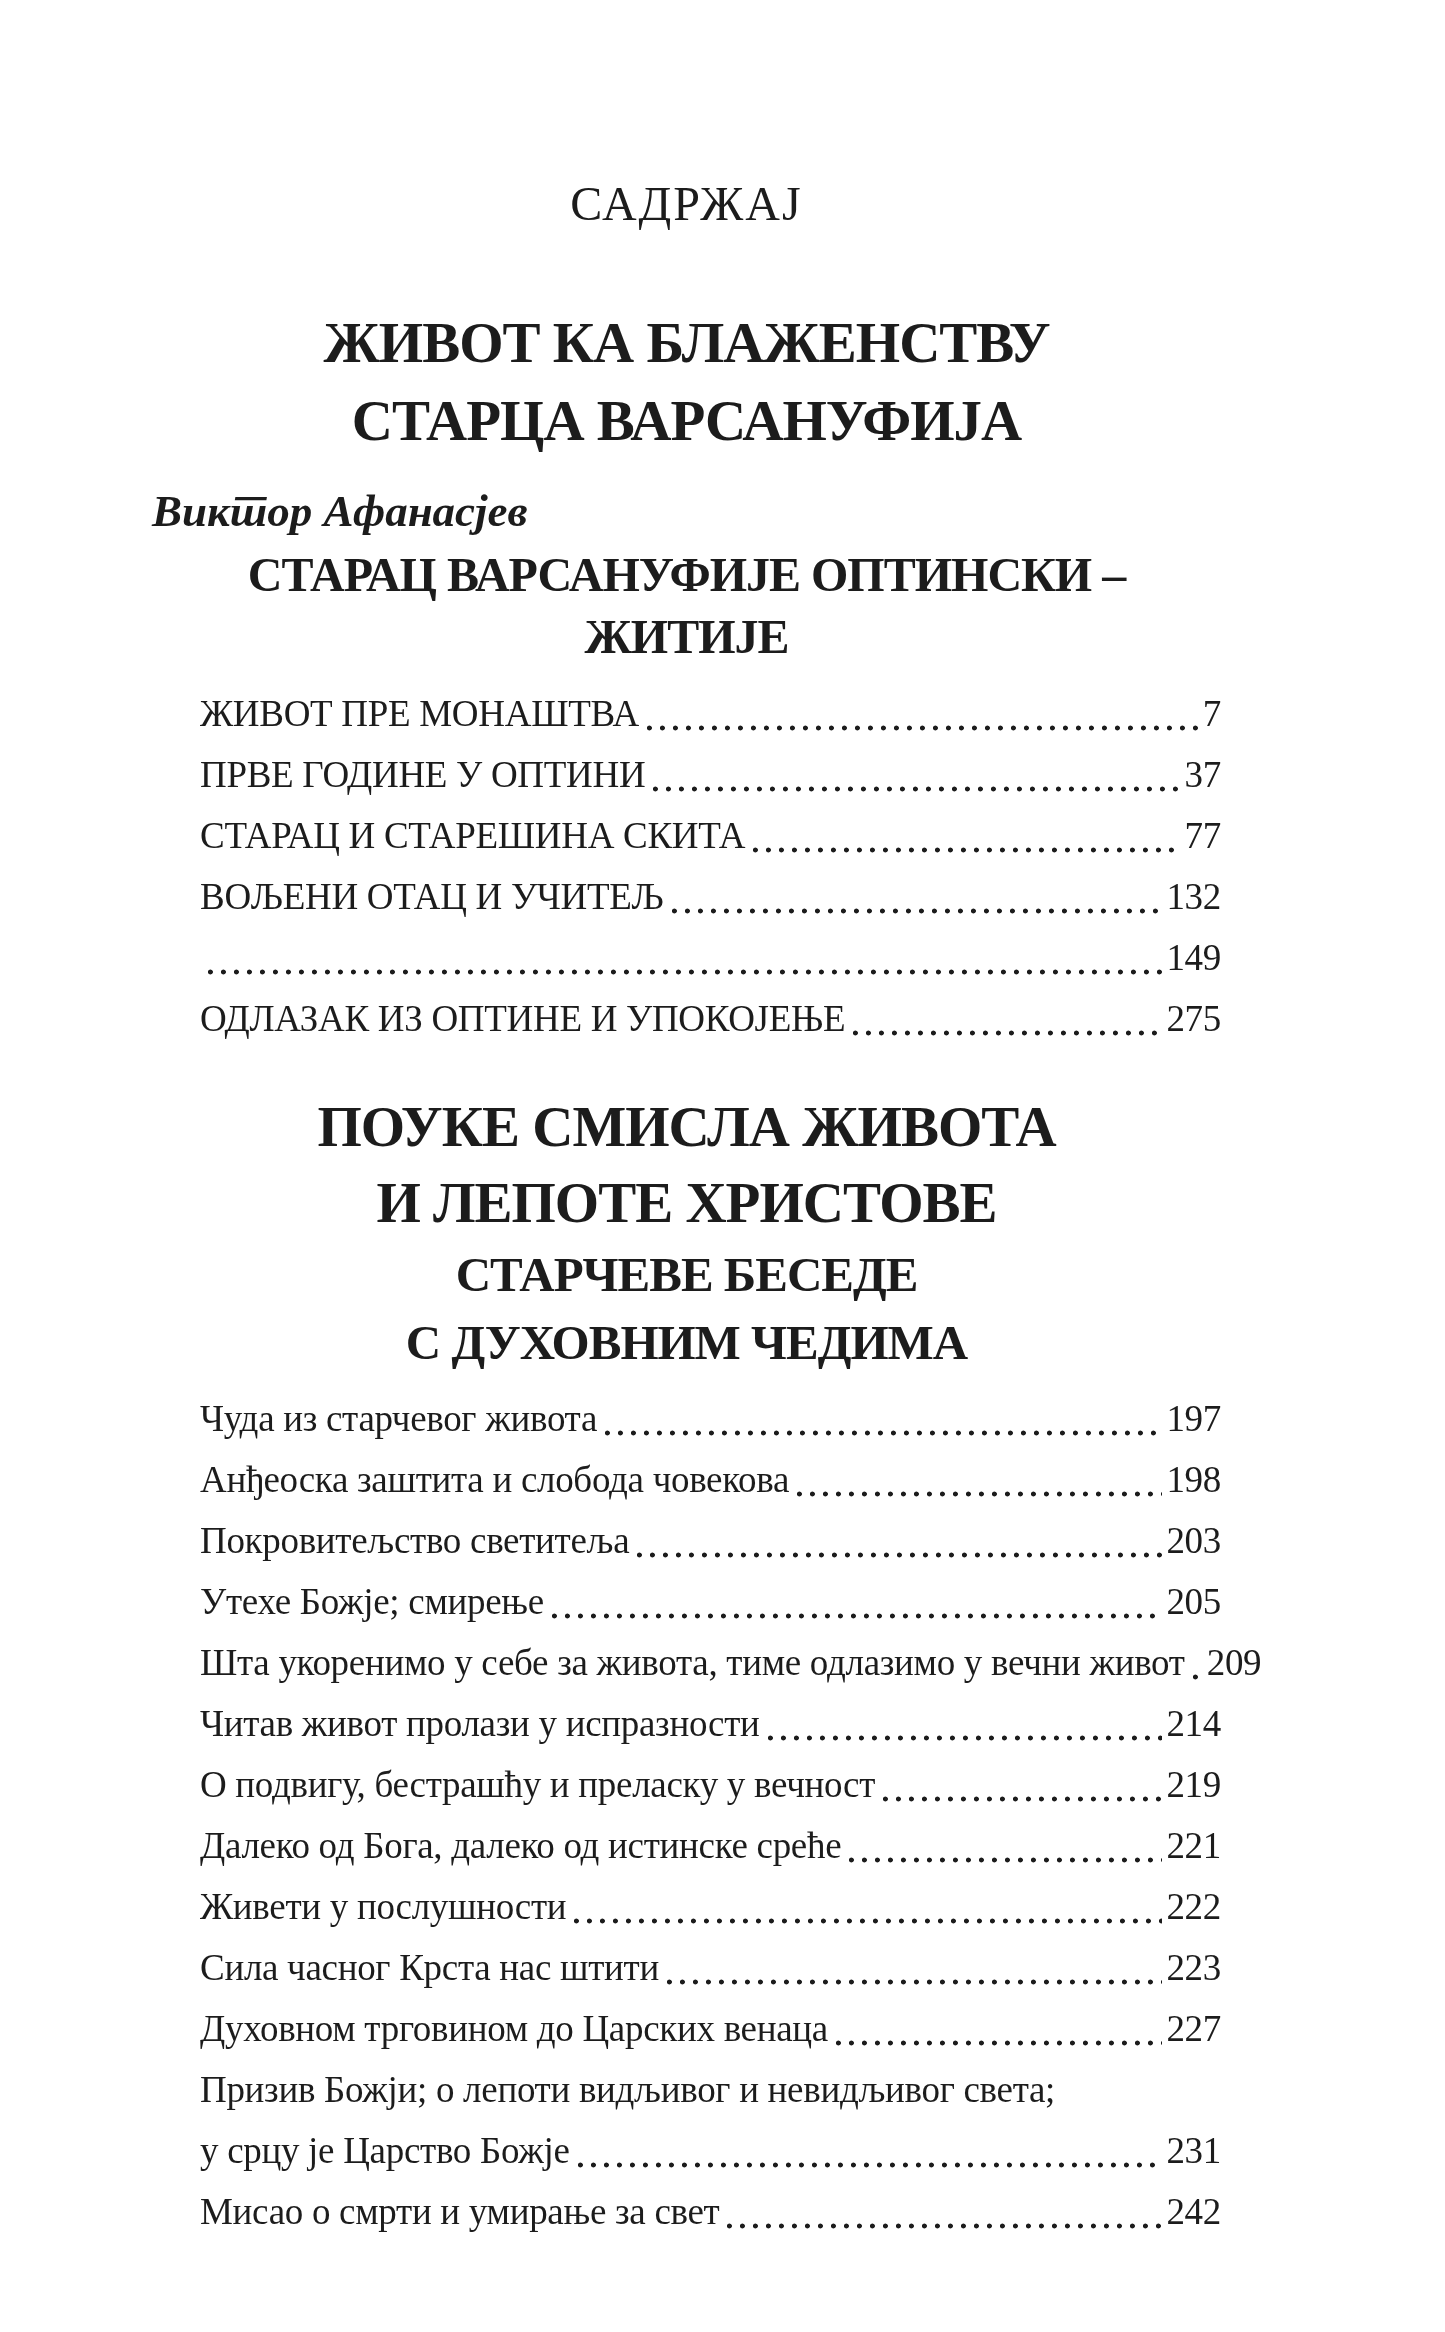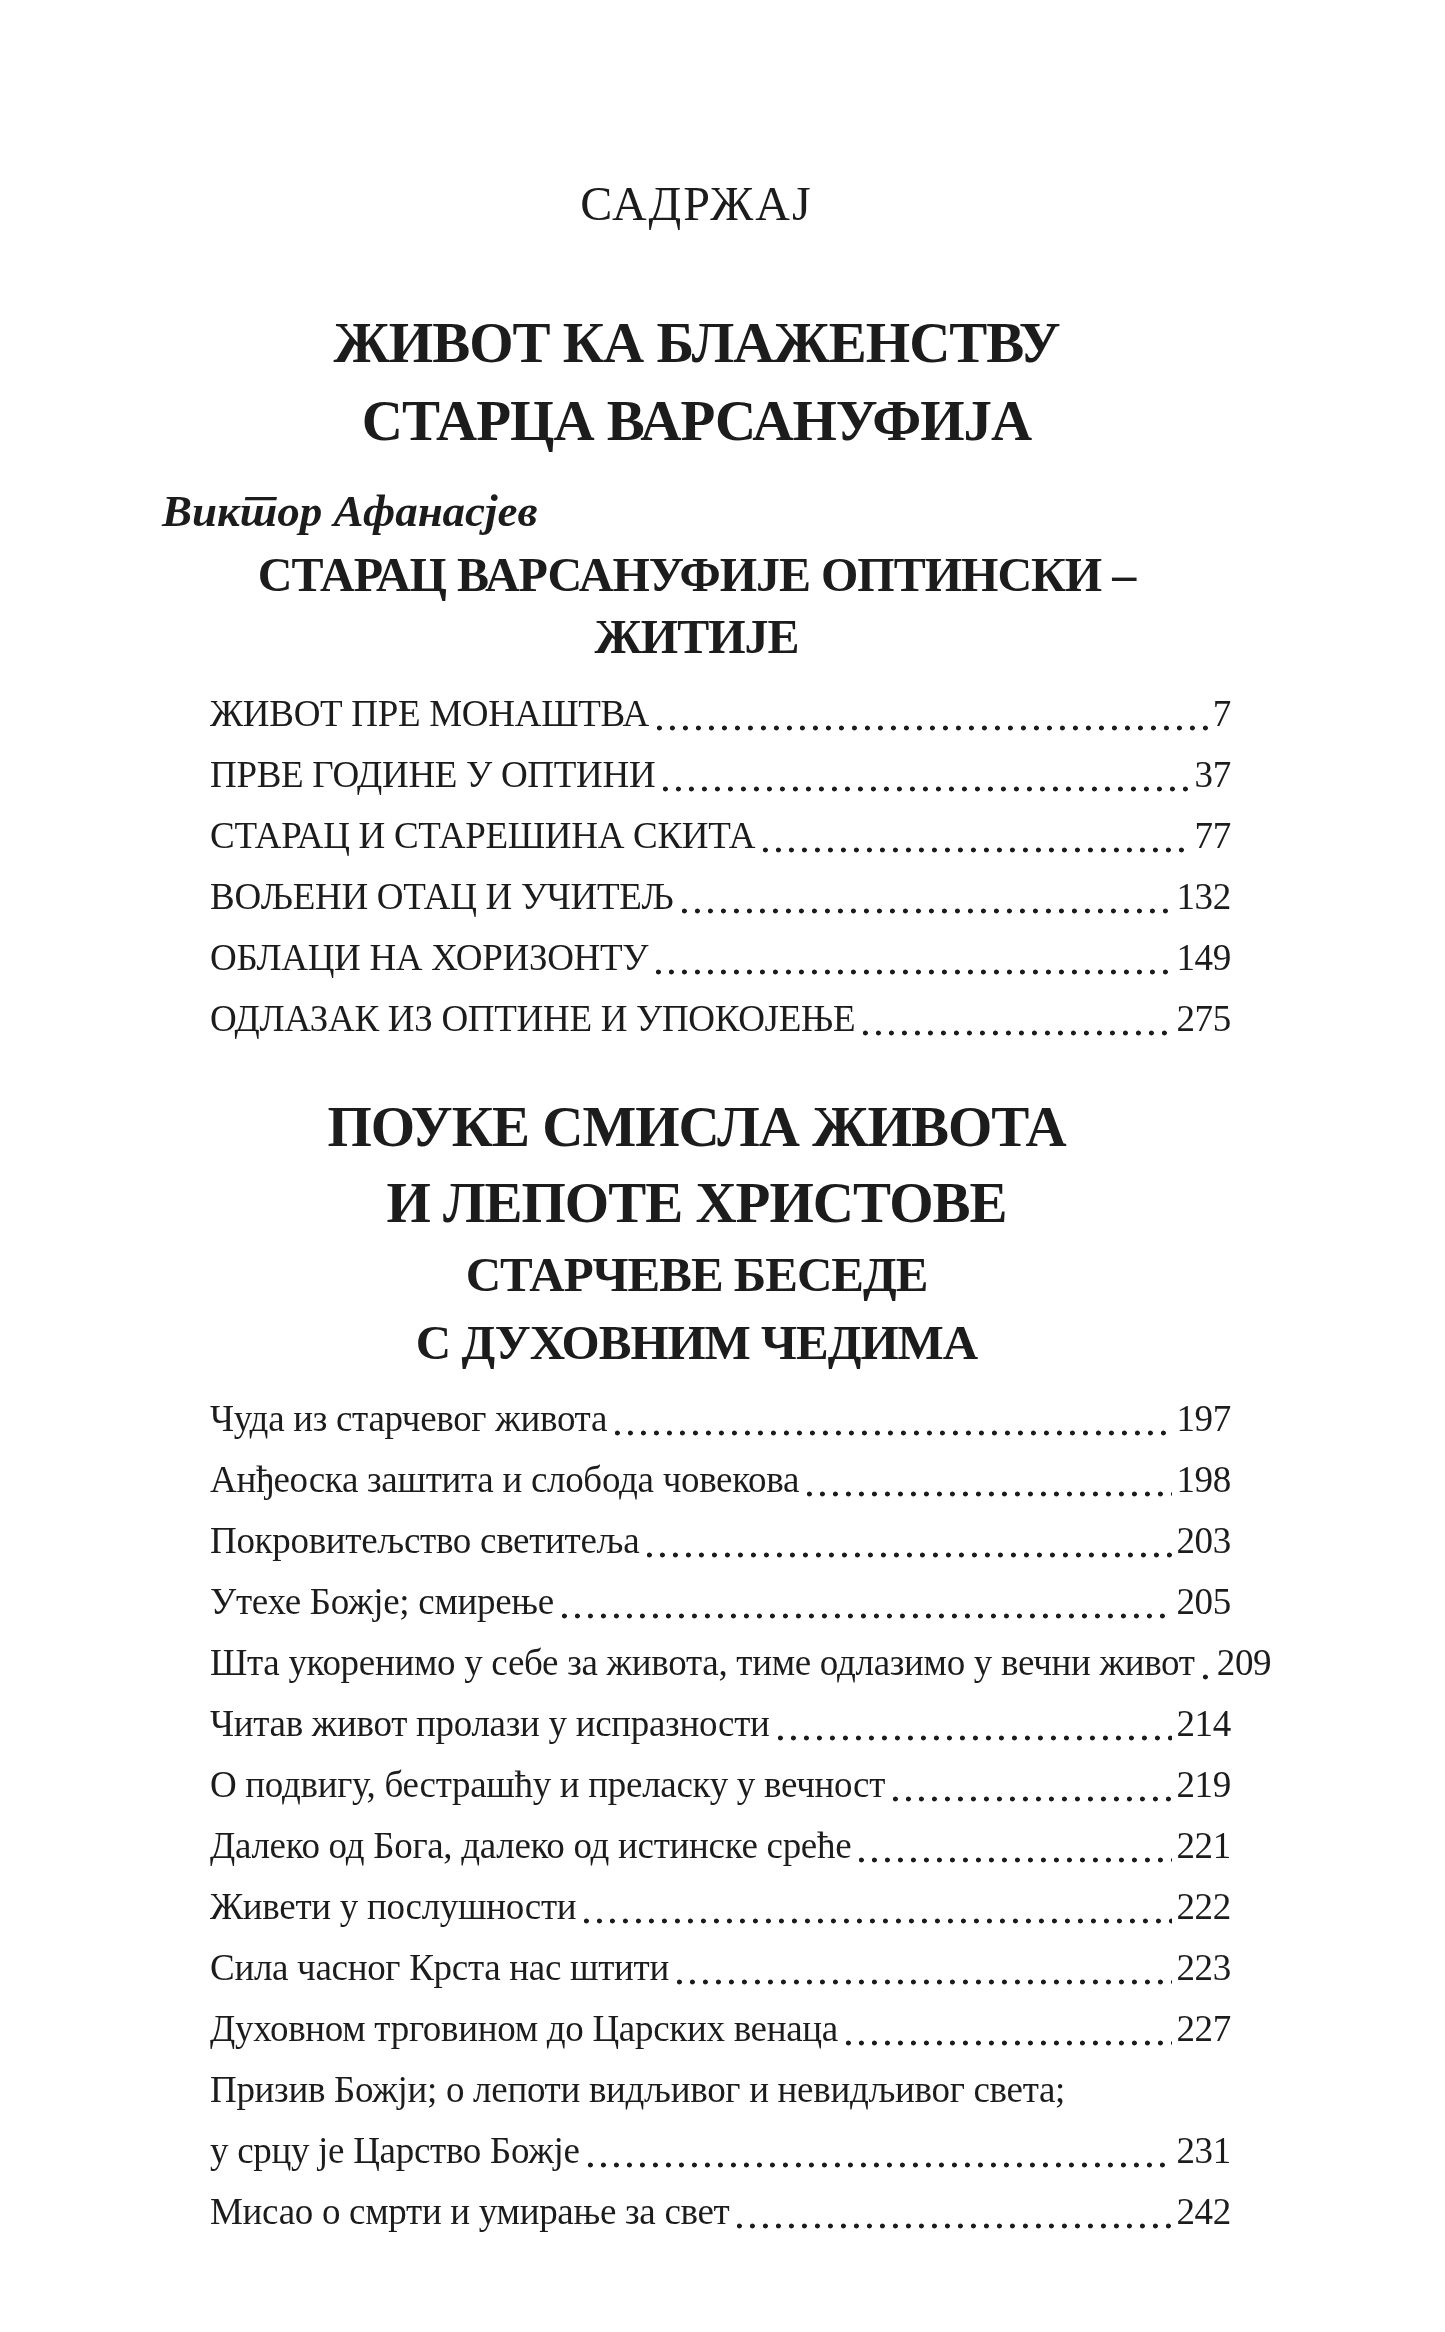--- a/index.html
+++ b/index.html
@@ -5,21 +5,20 @@
   html,body{margin:0;padding:0;}
   body{background:#ffffff;}
   .page{
     position:relative;
     width:1411px;height:2332px;
     background:#ffffff;color:#1c1c1c;
     font-family:"Liberation Serif",serif;
     box-sizing:border-box;
     padding:176px 190px 0 152px;
     overflow:hidden;
-    margin-left:10px;
   }
   .doc-title{
     text-align:center;
     font-size:48px;line-height:56px;
     font-weight:400;letter-spacing:2px;
   }
   .h1{
     text-align:center;font-weight:700;
     margin-top:72px;
   }
@@ -82,21 +81,20 @@
       <span class="toc-title">СТАРАЦ И СТАРЕШИНА СКИТА</span>
       <span class="toc-dots"></span>
       <span class="toc-page">77</span>
     </div>
     <div class="toc-row">
       <span class="toc-title">ВОЉЕНИ ОТАЦ И УЧИТЕЉ</span>
       <span class="toc-dots"></span>
       <span class="toc-page">132</span>
     </div>
     <div class="toc-row">
-      <span class="toc-title">ОБЛАЦИ НА ХОРИЗОНТУ</span>
       <span class="toc-dots"></span>
       <span class="toc-page">149</span>
     </div>
     <div class="toc-row">
       <span class="toc-title">ОДЛАЗАК ИЗ ОПТИНЕ И УПОКОЈЕЊЕ</span>
       <span class="toc-dots"></span>
       <span class="toc-page">275</span>
     </div>
   </div>
 

